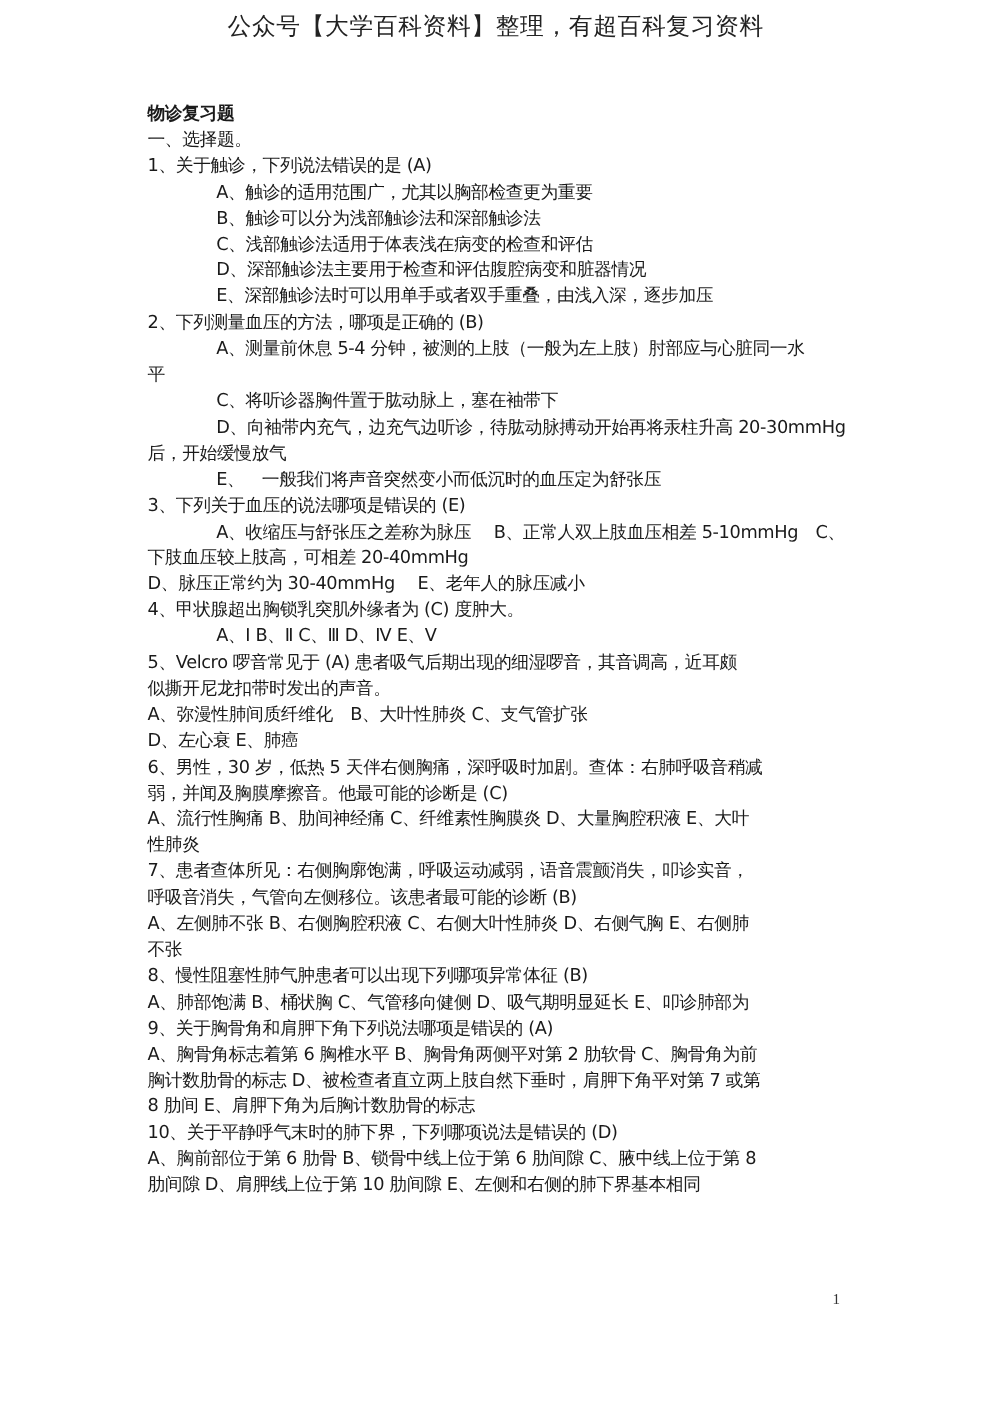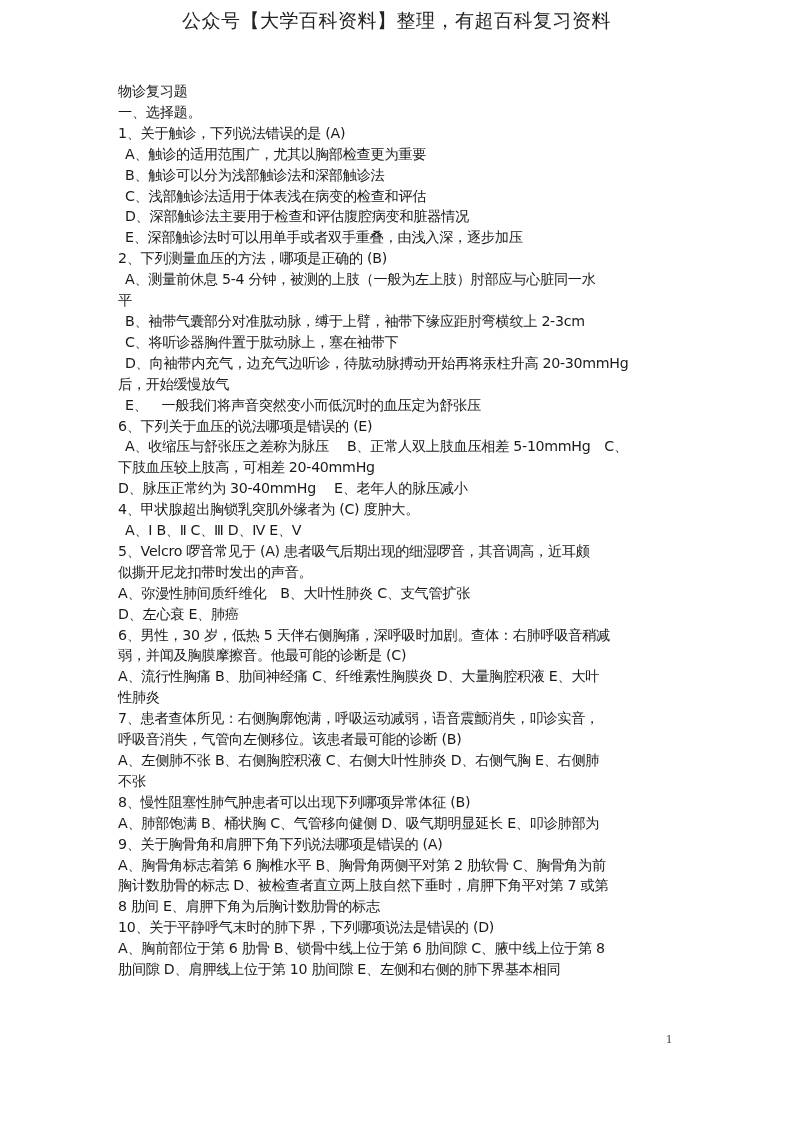--- a/index.html
+++ b/index.html
@@ -15,22 +15,22 @@
       color: #222;
     }
     .content {
       position: absolute; top: 81px; left: 118px; width: 560px;
     }
     .line {
       font-family: "DejaVu Sans", "Liberation Sans", sans-serif;
       font-size: 14.2px; line-height: 20.9px; white-space: nowrap;
       letter-spacing: -0.3px;
     }
-    .title { font-weight: normal; }
-    .indent { padding-left: 7px; }
+    .title { font-weight: bold; }
+    .indent { padding-left: 7px; margin-left: 48px; }
     .page-number {
       position: absolute; top: 1032px; left: 666px;
       font-size: 12px; font-family: "Liberation Serif", serif; color: #333;
     }
   </style>
 </head>
 <body>
 
 <div class="header">公众号【大学百科资料】整理，有超百科复习资料</div>
 
@@ -40,26 +40,25 @@
   <div id="lines">
       <div class="line">1、关于触诊，下列说法错误的是 (A)</div>
       <div class="line indent">A、触诊的适用范围广，尤其以胸部检查更为重要</div>
       <div class="line indent">B、触诊可以分为浅部触诊法和深部触诊法</div>
       <div class="line indent">C、浅部触诊法适用于体表浅在病变的检查和评估</div>
       <div class="line indent">D、深部触诊法主要用于检查和评估腹腔病变和脏器情况</div>
       <div class="line indent">E、深部触诊法时可以用单手或者双手重叠，由浅入深，逐步加压</div>
       <div class="line">2、下列测量血压的方法，哪项是正确的 (B)</div>
       <div class="line indent">A、测量前休息 5-4 分钟，被测的上肢（一般为左上肢）肘部应与心脏同一水</div>
       <div class="line">平</div>
-      <div class="line indent">B、袖带气囊部分对准肱动脉，缚于上臂，袖带下缘应距肘弯横纹上 2-3cm</div>
       <div class="line indent">C、将听诊器胸件置于肱动脉上，塞在袖带下</div>
       <div class="line indent">D、向袖带内充气，边充气边听诊，待肱动脉搏动开始再将汞柱升高 20-30mmHg</div>
       <div class="line">后，开始缓慢放气</div>
       <div class="line indent">E、　一般我们将声音突然变小而低沉时的血压定为舒张压</div>
-      <div class="line">6、下列关于血压的说法哪项是错误的 (E)</div>
+      <div class="line">3、下列关于血压的说法哪项是错误的 (E)</div>
       <div class="line indent">A、收缩压与舒张压之差称为脉压　 B、正常人双上肢血压相差 5-10mmHg　C、</div>
       <div class="line">下肢血压较上肢高，可相差 20-40mmHg</div>
       <div class="line">D、脉压正常约为 30-40mmHg　 E、老年人的脉压减小</div>
       <div class="line">4、甲状腺超出胸锁乳突肌外缘者为 (C) 度肿大。</div>
       <div class="line indent">A、Ⅰ B、Ⅱ C、Ⅲ D、Ⅳ E、Ⅴ</div>
       <div class="line">5、Velcro 啰音常见于 (A) 患者吸气后期出现的细湿啰音，其音调高，近耳颇</div>
       <div class="line">似撕开尼龙扣带时发出的声音。</div>
       <div class="line">A、弥漫性肺间质纤维化　B、大叶性肺炎 C、支气管扩张</div>
       <div class="line">D、左心衰 E、肺癌</div>
       <div class="line">6、男性，30 岁，低热 5 天伴右侧胸痛，深呼吸时加剧。查体：右肺呼吸音稍减</div>

